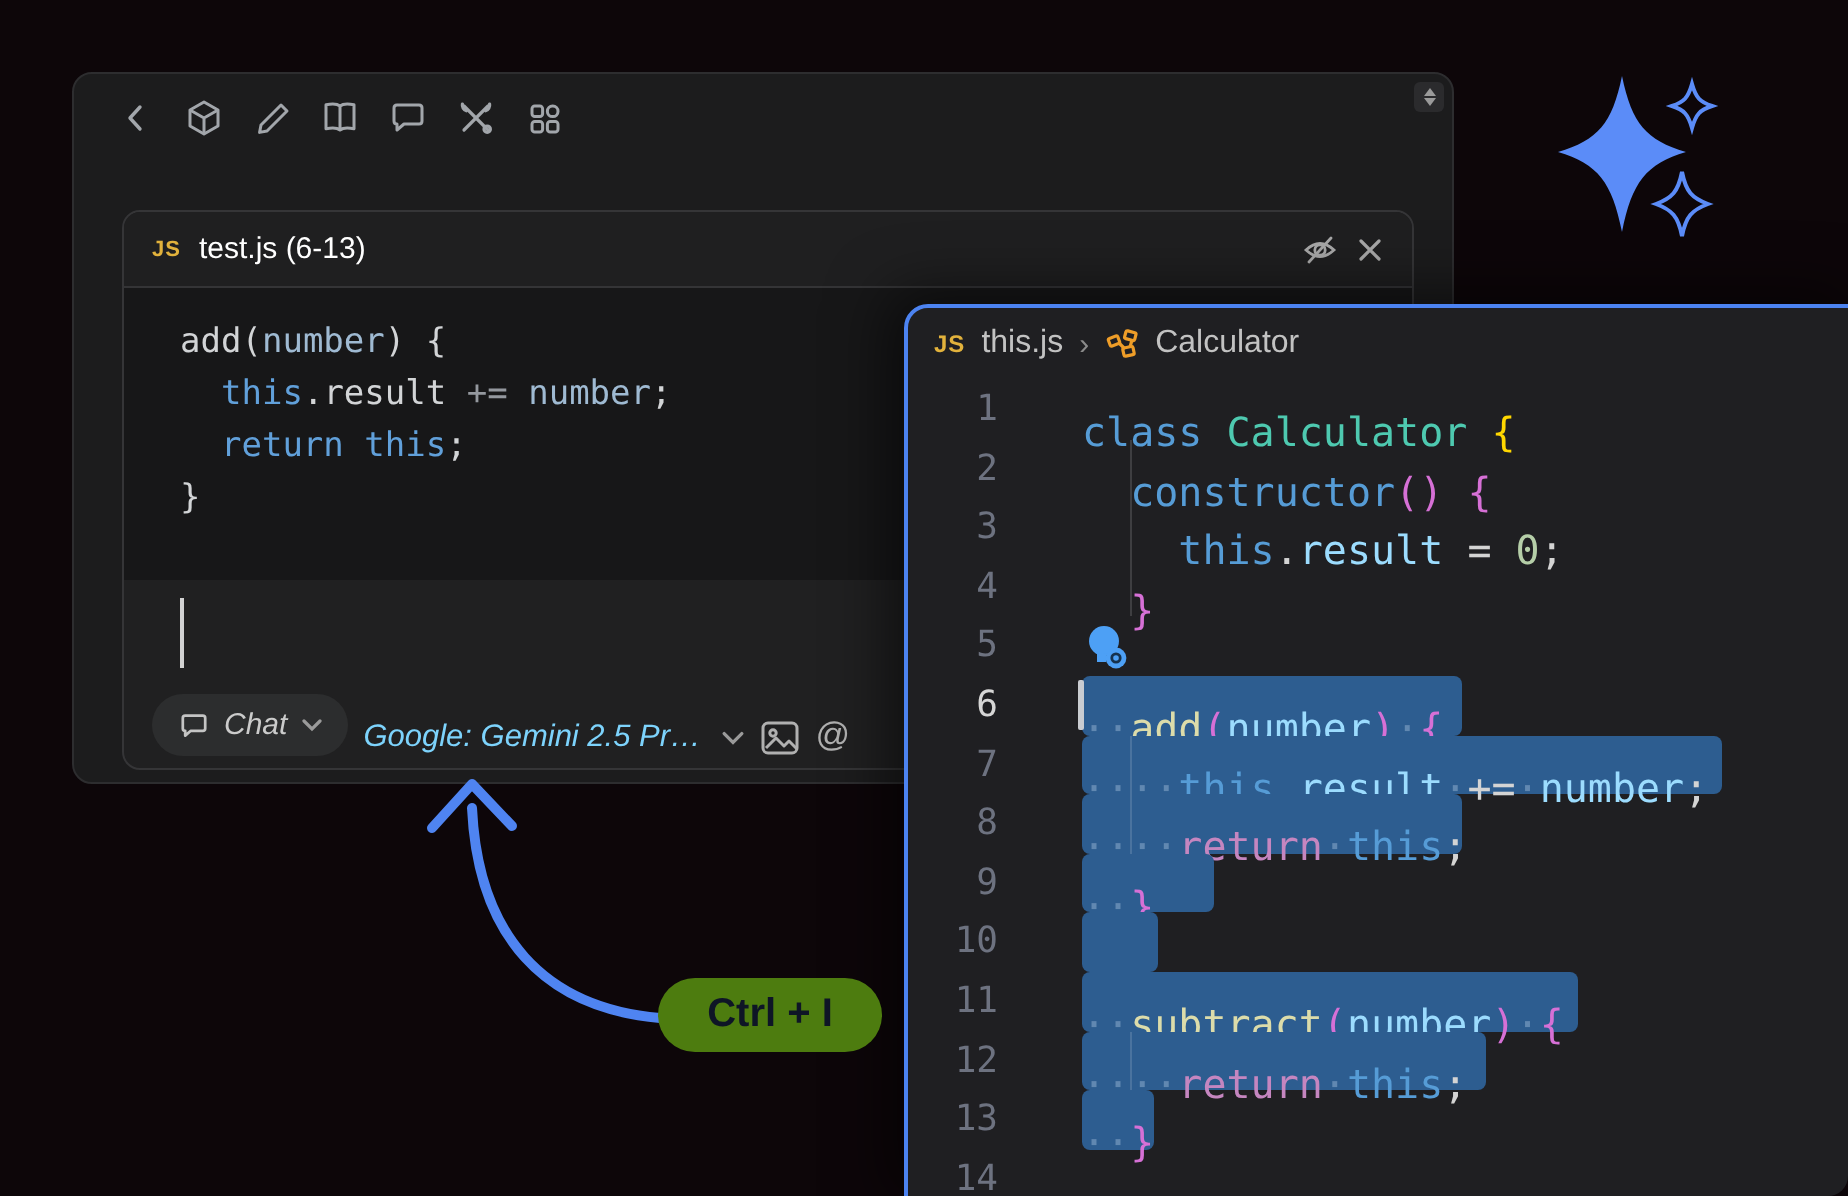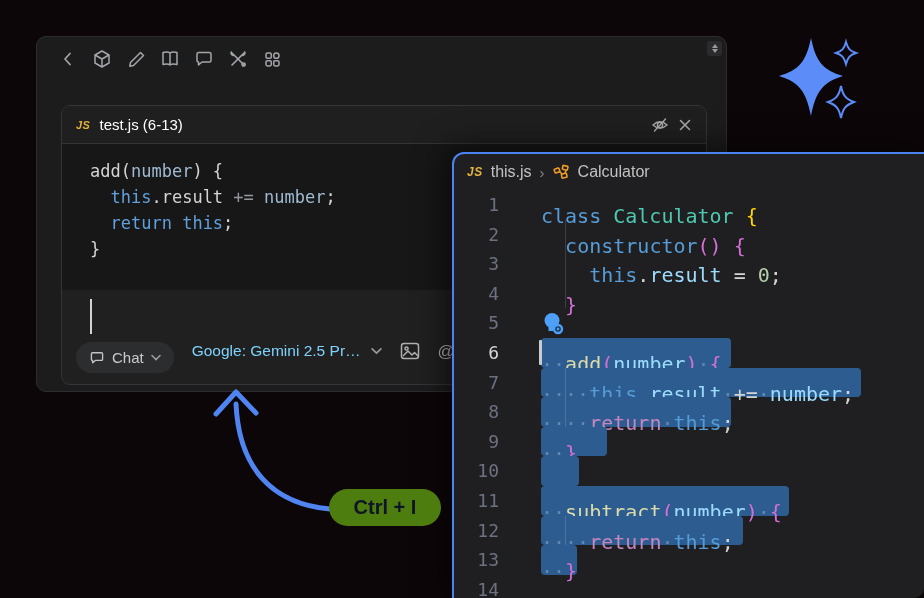--- a/index.html
+++ b/index.html
@@ -13,31 +13,31 @@
   .cw-toolbar .icn { width:22px; height:22px; display:flex; align-items:center; justify-content:center; color:#a2a6ab; cursor:pointer; }
   .scroll-ctl { position:absolute; right:4px; top:4px; width:15px; height:15px; background:#2b2b2d; border-radius:3px;
     display:flex; flex-direction:column; align-items:center; justify-content:center; gap:1px; }
   .scroll-ctl i { width:0; height:0; border-left:3.5px solid transparent; border-right:3.5px solid transparent; display:block; }
   .scroll-ctl .up { border-bottom:4px solid #9a9a9a; }
   .scroll-ctl .dn { border-top:4px solid #9a9a9a; }
 
   .cw-card { position:absolute; left:24px; top:68px; width:646px; height:280px;
     background:#202021; border:1px solid #353537; border-radius:9px; display:flex; flex-direction:column; overflow:hidden; }
   .tab-row { height:38px; display:flex; align-items:center; gap:9px; padding:0 14px; border-bottom:1px solid #343436; background:#1f1f20; flex:none; }
-  .js-badge { color:#e2b23c; font-weight:bold; font-size:11px; letter-spacing:.5px; font-style:italic; }
+  .js-badge { color:#e2b23c; font-weight:bold; font-size:11px; letter-spacing:.5px; }
   .tab-title { color:#ffffff; font-size:15px; }
   .tab-spacer { flex:1; }
   .tab-row .icn { color:#a8a8a8; cursor:pointer; display:flex; }
 
   .chat-code { background:#171718; flex:none; height:146px; padding:14px 0 0 28px;
     font-family:"DejaVu Sans Mono", monospace; font-size:17px; line-height:26px; white-space:pre; }
   .cline { height:26px; }
   .chat-input { flex:none; height:52px; position:relative; background:#202021; }
   .caret { position:absolute; left:28px; top:9px; width:2px; height:35px; background:#d2d2d2; }
-  .cw-footer { flex:1; display:flex; align-items:flex-start; gap:18px; padding:0 14px 6px 14px; }
+  .cw-footer { flex:1; display:flex; align-items:flex-end; gap:8px; padding:0 14px 6px 14px;font-style:italic; }
   .chat-pill { display:flex; align-items:center; gap:7px; height:31px; padding:0 13px; background:#2c2d2e; border-radius:16px; cursor:pointer; }
   .chat-pill .lbl { color:#cbcbcb; font-size:15px; }
   .model-picker { display:flex; align-items:center; gap:10px; color:#7dd3fc; font-size:15.5px; cursor:pointer; }
   .foot-icn { color:#b0b0b0; display:flex; cursor:pointer; }
   .at-icn { color:#b0b0b0; font-size:17px; cursor:pointer; }
 
   
   .tk-kw2{color:#61a0da} .tk-fg2{color:#d2d4d6} .tk-param2{color:#9fbad2} .tk-op2{color:#94989e}
 
   

